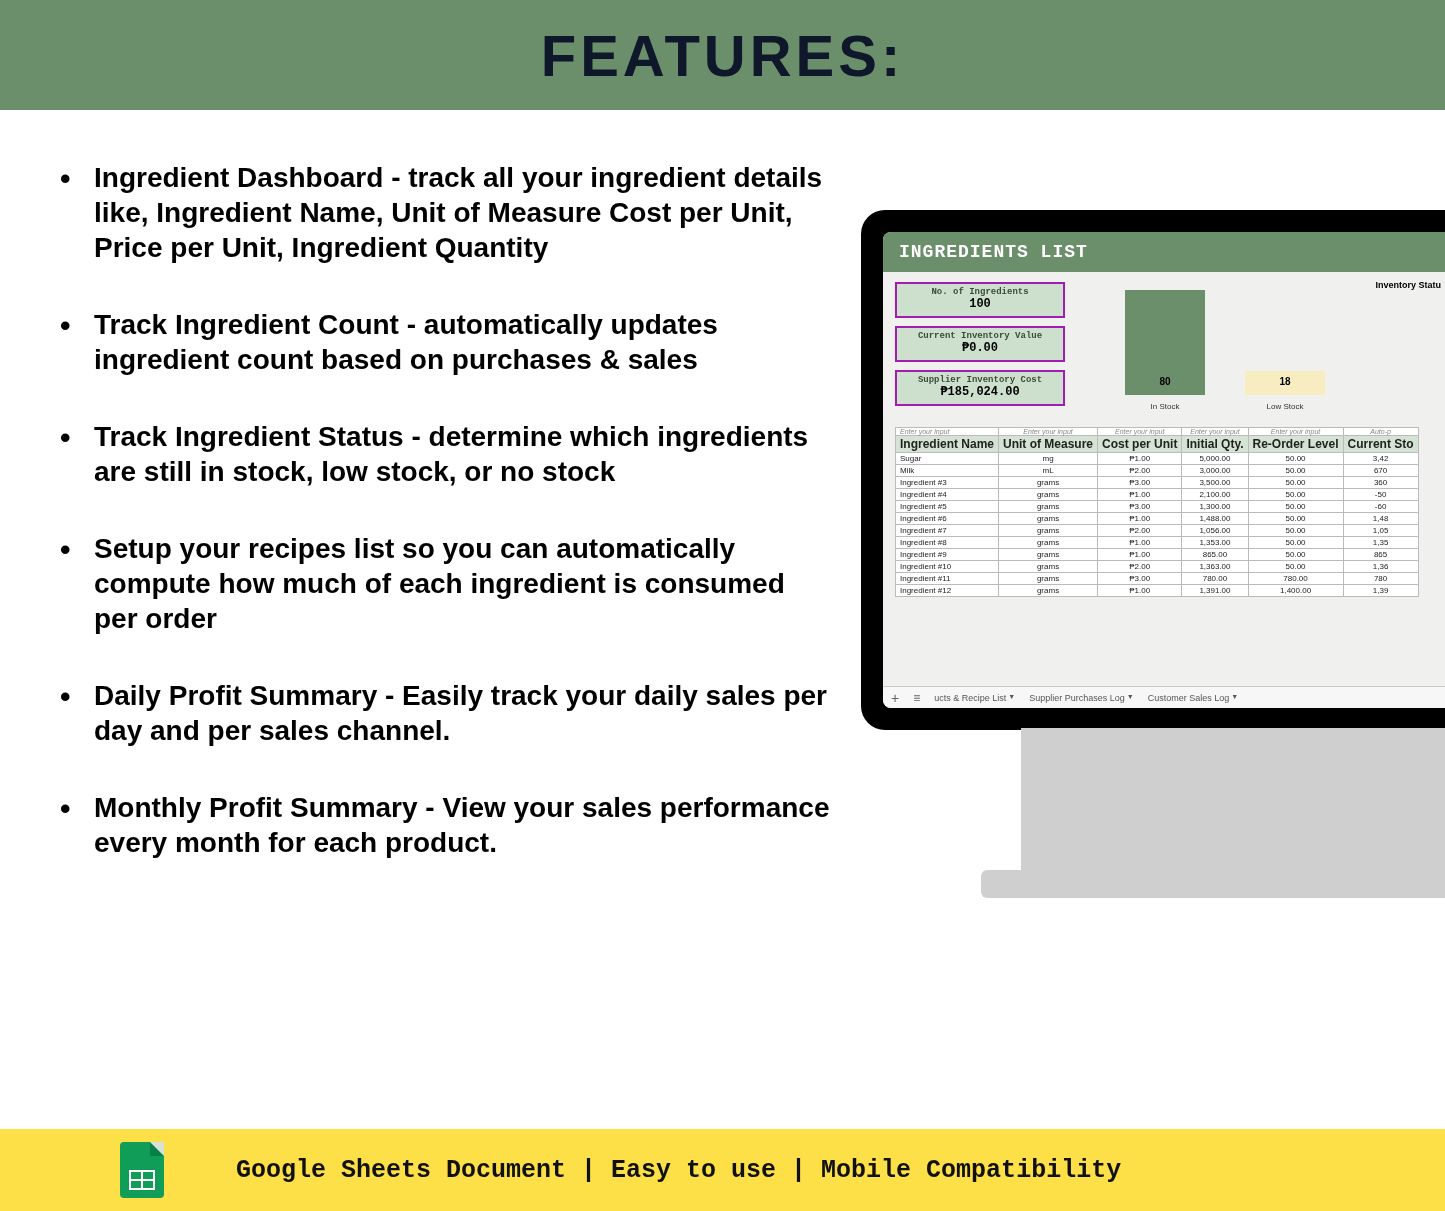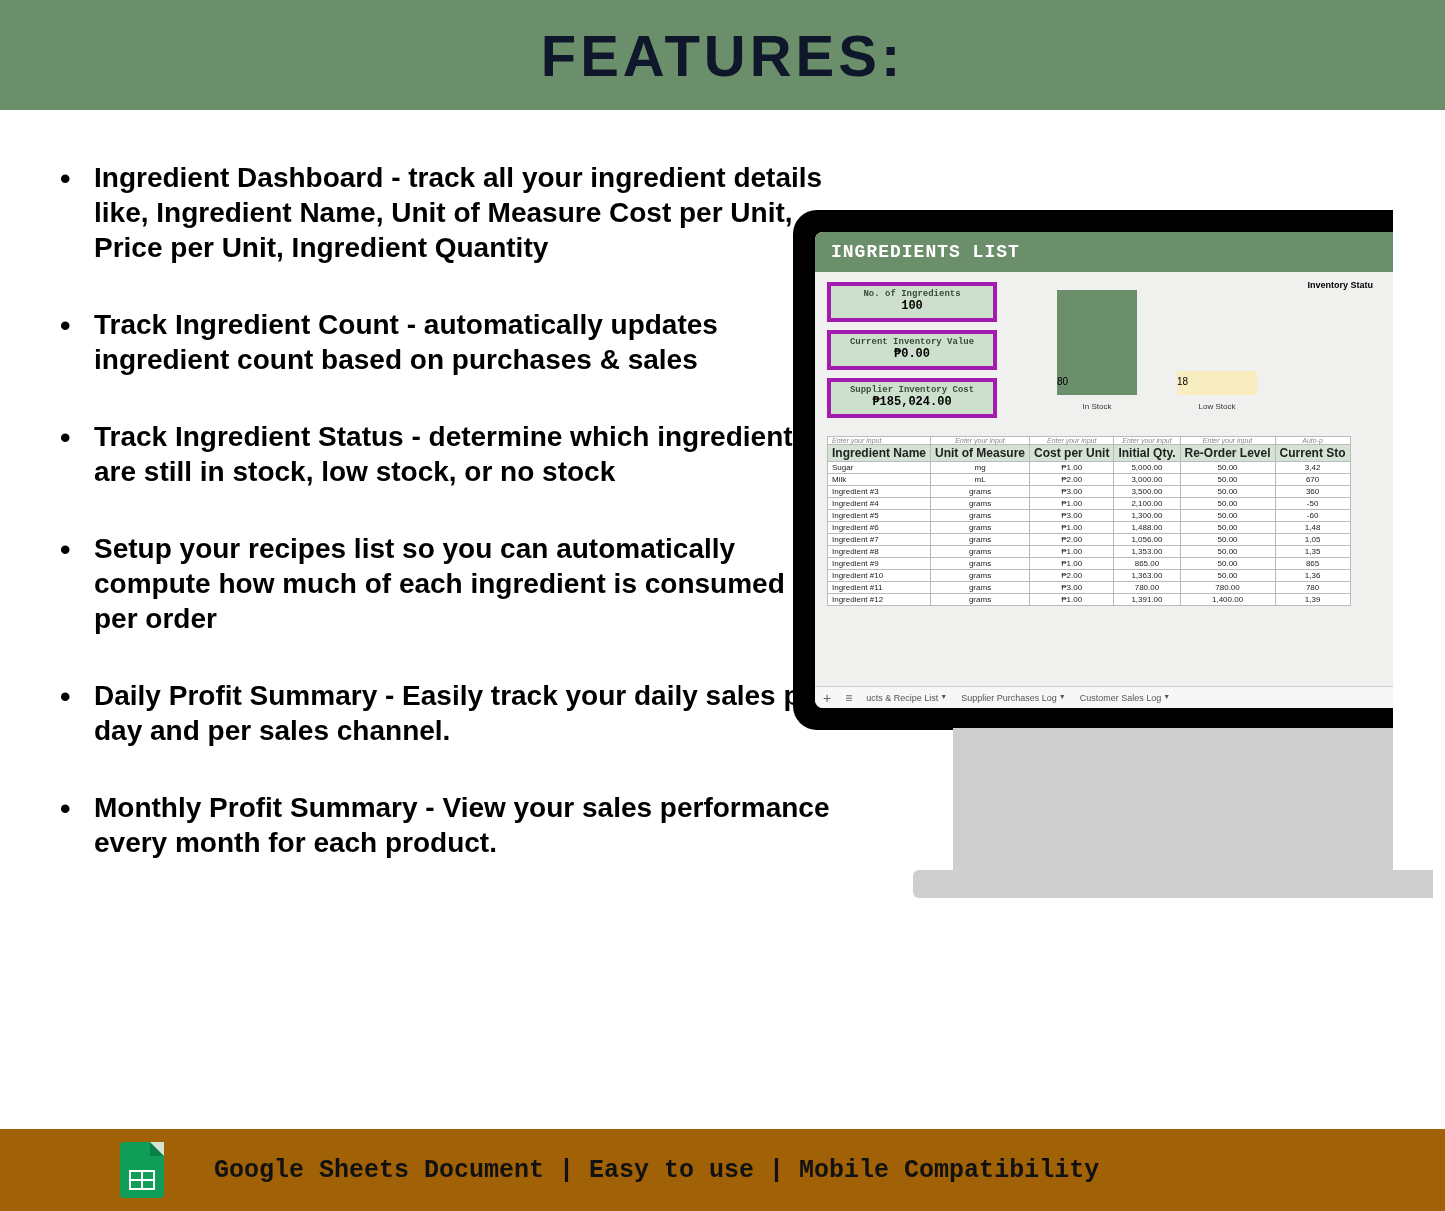--- a/index.html
+++ b/index.html
@@ -50,21 +50,21 @@
     left: 0;
     top: 0;
     font-size: 30px;
     font-weight: 900;
   }
   
   .monitor-wrap {
     position: absolute;
     right: 0;
     top: 210px;
-    width: 652px;
+    width: 584px;
   }
   .monitor-body {
     width: 600px;
     height: 520px;
     background: #000000;
     border-radius: 24px 0 0 24px;
     padding: 22px 0 22px 22px;
     position: relative;
   }
   .monitor-stand {
@@ -105,21 +105,21 @@
   }
   .kpi-zone {
     padding: 10px 12px 0 12px;
     display: flex;
     gap: 40px;
     position: relative;
   }
   .kpi-col { width: 170px; }
   .kpi-card {
     background: #cde0cd;
-    border: 4px solid #a21caf;
+    border: 2px solid #a21caf;
     margin-bottom: 8px;
     padding: 3px 6px 5px 6px;
     text-align: center;
     font-family: "Courier New", monospace;
   }
   .kpi-label { font-size: 9px; color: #3a4a3a; font-weight: 600; }
   .kpi-value { font-size: 12px; font-weight: 900; color: #000; }
   .chart-zone {
     flex: 1;
     position: relative;
@@ -145,23 +145,23 @@
     bottom: 6px;
     width: 80px;
     text-align: center;
     font-size: 8px;
     font-family: Arial, sans-serif;
     color: #333;
   }
   .bar-value {
     position: absolute;
     width: 80px;
-    text-align: left;
+    text-align: center;
     font-size: 10px;
-    font-weight: 400;
+    font-weight: 700;
     color: #000;
     font-family: Arial, sans-serif;
   }
   .bar1 { left: 20px; height: 105px; }
   .bar2 { left: 140px; height: 24px; background: #f7edc0; }
   .sheet-table {
     margin: 10px 0 0 12px;
     border-collapse: collapse;
     font-size: 8px;
     font-family: Arial, sans-serif;
@@ -206,24 +206,24 @@
   .sheet-tabs .menu { font-size: 12px; color: #666; }
   .sheet-tabs .tab { display: flex; align-items: flex-start; gap: 2px; }
   .sheet-tabs .drop { font-size: 7px; }
   
   .footer-band {
     position: absolute;
     bottom: 0;
     left: 0;
     right: 0;
     height: 82px;
-    background: #a16207;
+    background: #fde047;
     display: flex;
     align-items: center;
-    gap: 50px;
+    gap: 72px;
     padding-left: 120px;
     font-family: "Courier New", monospace;
     font-size: 25px;
     font-weight: 600;
     color: #111;
   }
   .gs-icon {
     width: 44px;
     height: 56px;
     position: relative;

